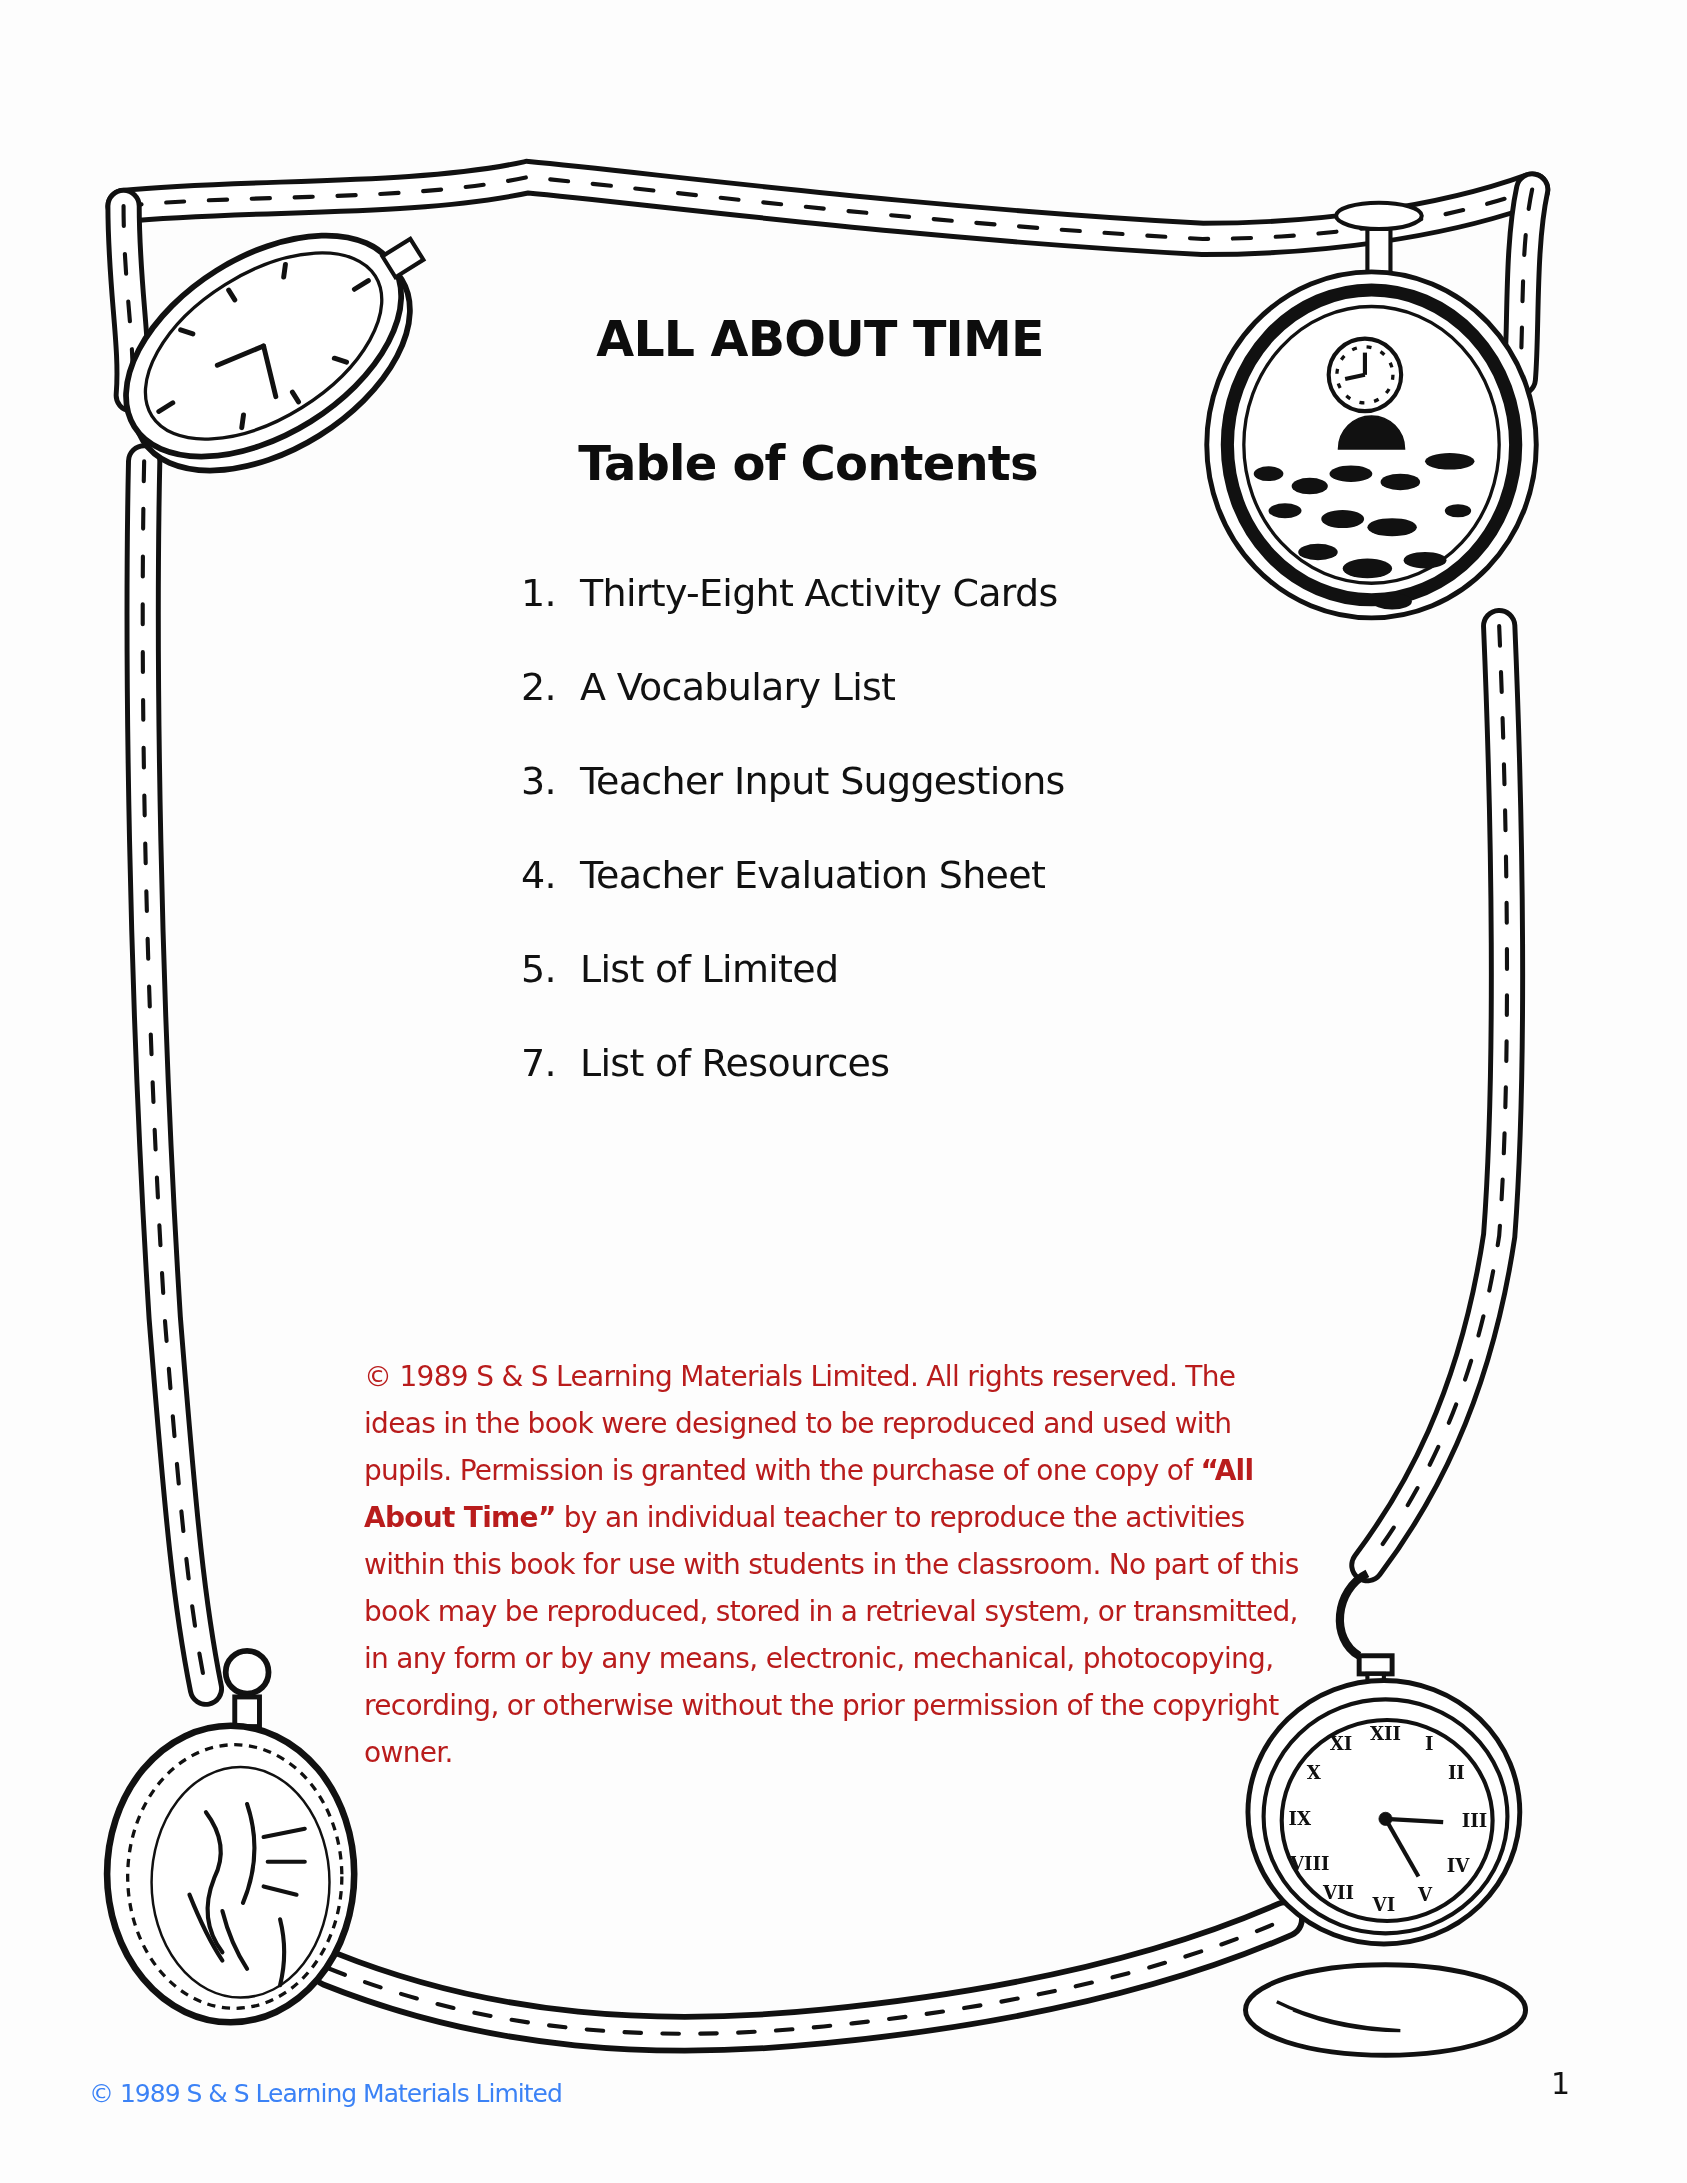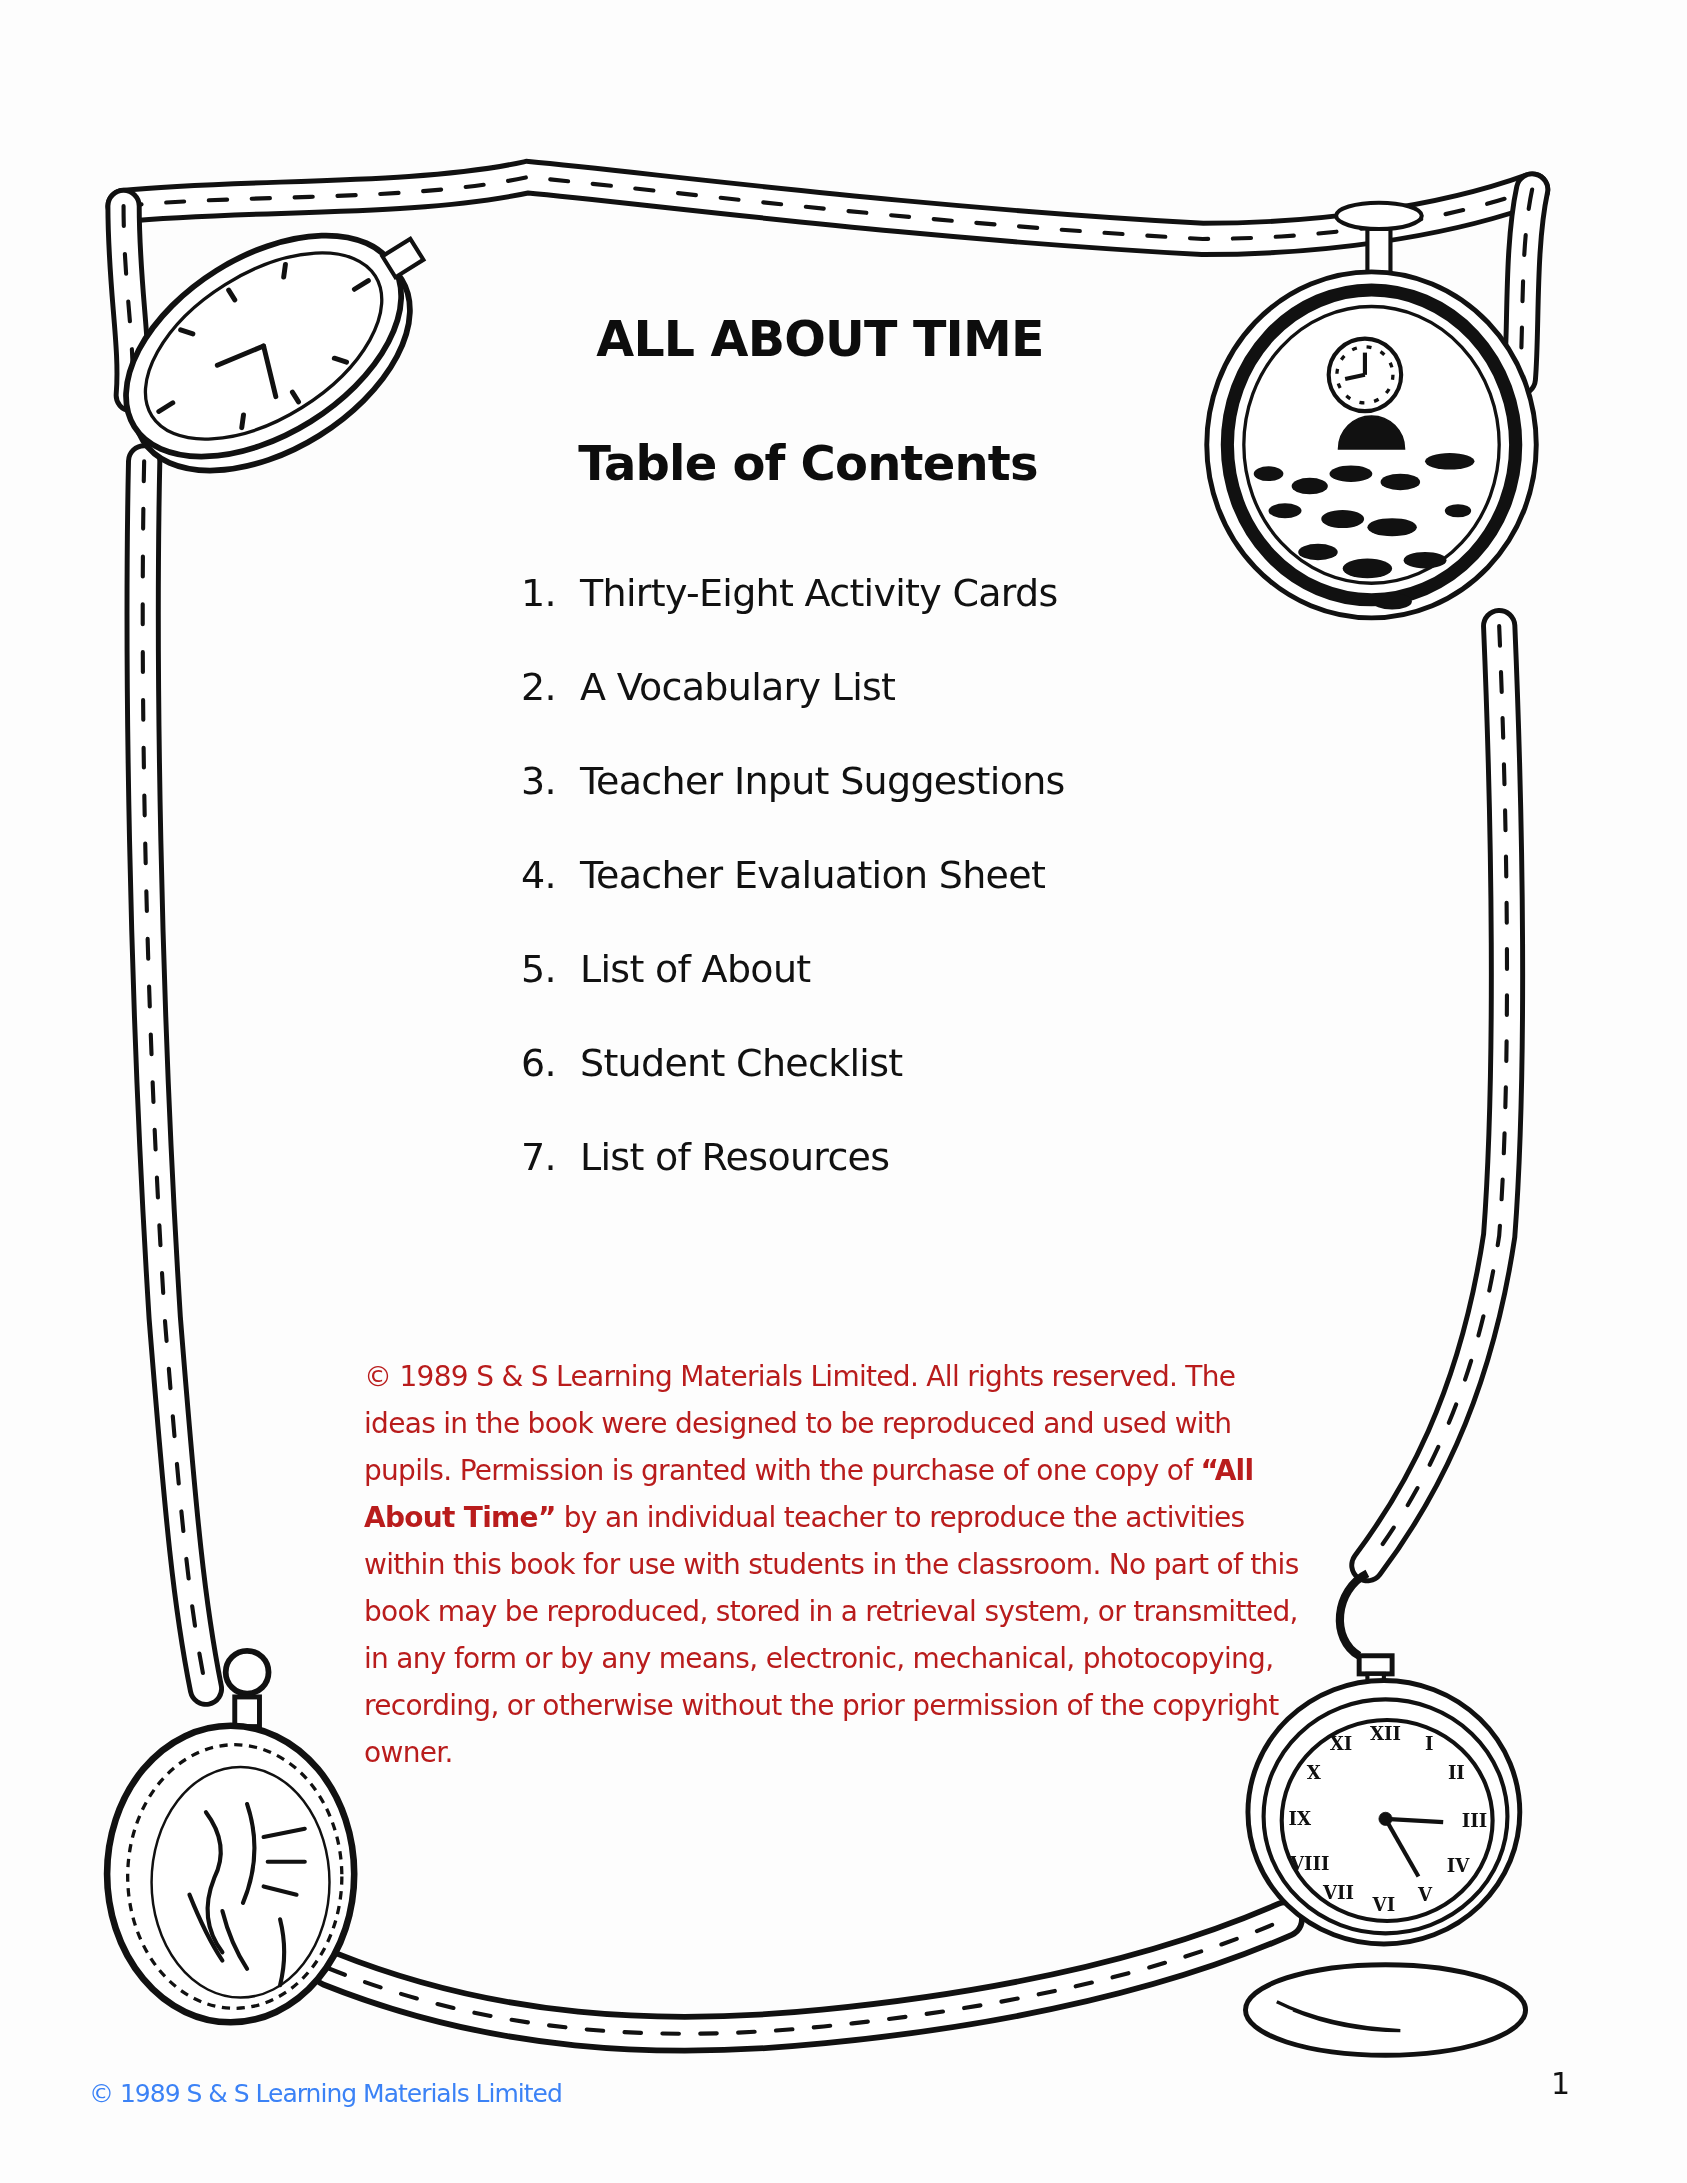--- a/index.html
+++ b/index.html
@@ -142,22 +142,21 @@
   </svg>
 
   <div class="title title-main">ALL ABOUT TIME</div>
   <div class="title title-sub">Table of Contents</div>
 
   <ol class="toc">
     <li><span class="num">1.</span><span>Thirty-Eight Activity Cards</span></li>
     <li><span class="num">2.</span><span>A Vocabulary List</span></li>
     <li><span class="num">3.</span><span>Teacher Input Suggestions</span></li>
     <li><span class="num">4.</span><span>Teacher Evaluation Sheet</span></li>
-    <li><span class="num">5.</span><span>List of About</span></li>
-    <li><span class="num">6.</span><span>Student Checklist</span></li>
+    <li><span class="num">5.</span><span>List of Limited</span></li>
     <li><span class="num">7.</span><span>List of Resources</span></li>
   </ol>
 
   <p class="copyright"><span>© 1989 S &amp; S Learning Materials Limited.  All rights reserved. The ideas in the book were designed to be reproduced and used with pupils.  Permission is granted with the purchase of one copy of </span><b>“All About Time”</b><span> by an individual teacher to reproduce the activities within this book for use with students in the classroom.  No part of this book may be reproduced, stored in a retrieval system, or transmitted, in any form or by any means, electronic, mechanical, photocopying, recording, or otherwise without the prior permission of the copyright owner.</span></p>
 
   <div class="footer">© 1989 S &amp; S Learning Materials Limited</div>
   <div class="pagenum">1</div>
 </div>
 
 

